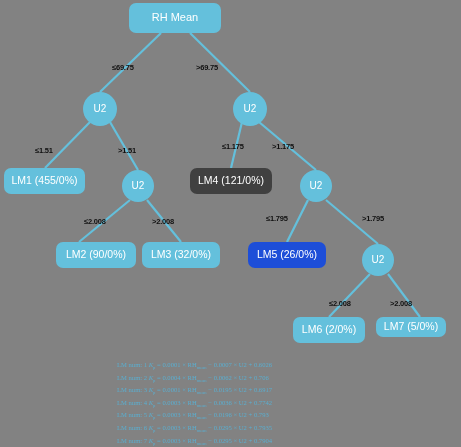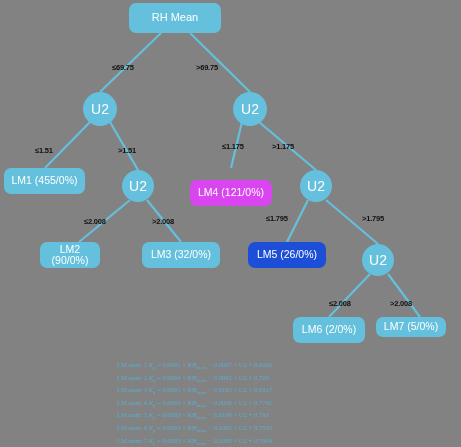--- a/index.html
+++ b/index.html
@@ -31,21 +31,21 @@
     justify-content: center;
     text-align: center;
     line-height: 1.05;
   }
   .node.split-root {
     border-radius: 7px;
     font-size: 11px;
   }
   .node.split-circ {
     border-radius: 50%;
-    font-size: 14px;
+    font-size: 10px;
   }
   .node.leaf {
     border-radius: 7px;
     font-size: 10.5px;
   }
   .edge-label {
     position: absolute;
     color: #101010;
     font-size: 7.5px;
     font-weight: bold;
@@ -90,23 +90,23 @@
       <line x1="370" y1="274" x2="329" y2="317" stroke="#64c0dc" stroke-width="2.2"></line>
       <line x1="388" y1="274" x2="420" y2="317" stroke="#64c0dc" stroke-width="2.2"></line>
     </svg>
 
   <div id="node-layer">
       <div class="node split-root" style="left: 129px; top: 3px; width: 92px; height: 30px; background: rgb(100, 192, 220);">RH Mean</div>
       <div class="node split-circ" style="left: 83px; top: 92px; width: 34px; height: 34px; background: rgb(100, 192, 220);">U2</div>
       <div class="node split-circ" style="left: 233px; top: 92px; width: 34px; height: 34px; background: rgb(100, 192, 220);">U2</div>
       <div class="node leaf" style="left: 4px; top: 168px; width: 81px; height: 26px; background: rgb(100, 192, 220);">LM1 (455/0%)</div>
       <div class="node split-circ" style="left: 122px; top: 170px; width: 32px; height: 32px; background: rgb(100, 192, 220);">U2</div>
-      <div class="node leaf" style="left: 190px; top: 168px; width: 82px; height: 26px; background: #d946ef; margin-top: 12px;">LM4 (121/0%)</div>
+      <div class="node leaf" style="left: 190px; top: 168px; width: 82px; height: 26px; background: #404040;">LM4 (121/0%)</div>
       <div class="node split-circ" style="left: 300px; top: 170px; width: 32px; height: 32px; background: rgb(100, 192, 220);">U2</div>
-      <div class="node leaf" style="left: 40px; top: 242px; width: 60px; height: 26px; background: rgb(100, 192, 220);">LM2 (90/0%)</div>
+      <div class="node leaf" style="left: 56px; top: 242px; width: 80px; height: 26px; background: rgb(100, 192, 220);">LM2 (90/0%)</div>
       <div class="node leaf" style="left: 142px; top: 242px; width: 78px; height: 26px; background: rgb(100, 192, 220);">LM3 (32/0%)</div>
       <div class="node leaf" style="left: 248px; top: 242px; width: 78px; height: 26px; background: #1d4ed8;">LM5 (26/0%)</div>
       <div class="node split-circ" style="left: 362px; top: 244px; width: 32px; height: 32px; background: rgb(100, 192, 220);">U2</div>
       <div class="node leaf" style="left: 293px; top: 317px; width: 72px; height: 26px; background: rgb(100, 192, 220);">LM6 (2/0%)</div>
       <div class="node leaf" style="left: 376px; top: 317px; width: 70px; height: 20px; background: rgb(100, 192, 220);">LM7 (5/0%)</div>
     </div>
 
   <div id="label-layer">
       <div class="edge-label" style="left: 112px; top: 64px; color: rgb(16, 16, 16);">≤69.75</div>
       <div class="edge-label" style="left: 196px; top: 64px; color: rgb(16, 16, 16);">&gt;69.75</div>

